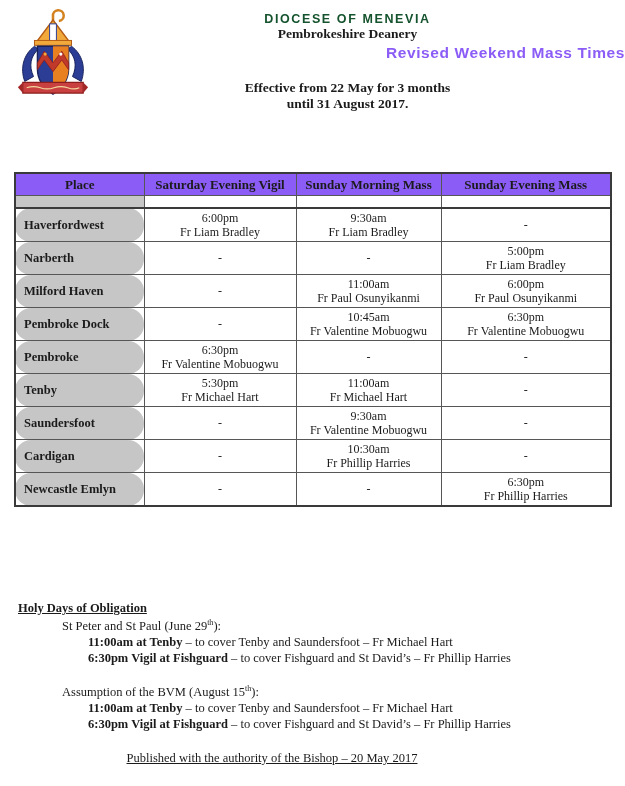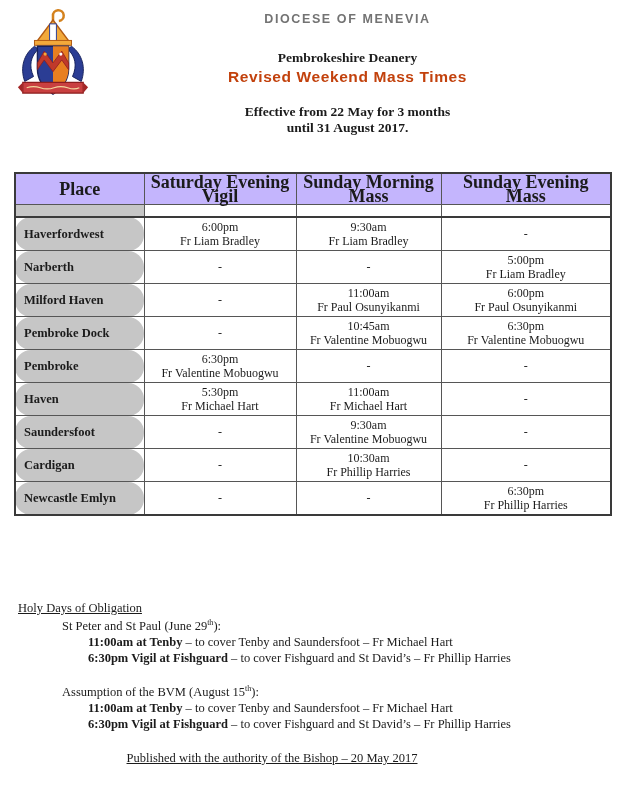--- a/index.html
+++ b/index.html
@@ -5,49 +5,49 @@
   html,body{margin:0;padding:0;}
   body{
     width:625px;height:786px;position:relative;background:#ffffff;
     font-family:"Liberation Serif", serif;color:#1b1b1b;overflow:hidden;
   }
   
   .crest{position:absolute;left:14px;top:6px;width:78px;height:104px;}
   .header-text{position:absolute;left:70px;top:12px;width:555px;text-align:center;}
   .org-title{
     font-family:"Liberation Sans", sans-serif;font-weight:bold;font-size:12.5px;
-    letter-spacing:1.6px;color:#737373;
-  }
-  .deanery{font-weight:bold;font-size:13.5px;margin-top:24px;}
+    letter-spacing:1.6px;color:#14532d;
+  }
+  .deanery{font-weight:bold;font-size:13.5px;}
   .doc-title{
     font-family:"Liberation Sans", sans-serif;font-weight:bold;font-size:15.5px;
-    letter-spacing:.6px;margin-top:2px;color:#c2410c;
+    letter-spacing:.6px;margin-top:2px;color:#8b5cf6;text-align:right;
   }
   .effective{font-weight:bold;font-size:13.5px;margin-top:18px;line-height:16px;}
   
   table.mass-table{
     position:absolute;top:172px;left:14px;width:596px;
     border-collapse:collapse;table-layout:fixed;
     border:2px solid #3a3a3a;
   }
   .mass-table th,.mass-table td{
     border:1px solid #565656;text-align:center;vertical-align:middle;
     font-size:12px;line-height:14px;padding:1px 2px;
   }
   .mass-table thead th{
-    background:#c4b5fd;font-weight:bold;height:19px;font-size:18px;
+    background:#8b5cf6;font-weight:bold;height:19px;font-size:13px;
   }
   .mass-table td.place-cell{
     background:#c6c6c6;text-align:left;padding-left:8px;font-weight:bold;font-size:12.5px;
   }
   .mass-table tr.spacer-row td{height:11px;border-bottom:2px solid #3a3a3a;padding:0;}
   .mass-table tbody tr.data-row td{height:30px;border-radius:16px;}
   
   .holy-days{position:absolute;left:18px;top:600px;width:600px;font-size:12.5px;line-height:16px;}
-  .holy-days-heading{text-decoration:underline;}
+  .holy-days-heading{text-decoration:underline;font-weight:bold;}
   .event-title{margin-left:44px;margin-top:2px;}
   .event-line{margin-left:70px;}
   .event-line b{font-weight:bold;}
   .event-gap{height:16px;}
   sup{font-size:8px;vertical-align:super;line-height:0;}
   
   .footer{
     position:absolute;top:751px;left:0;width:544px;text-align:center;
     font-size:12.5px;
   }
@@ -175,21 +175,21 @@
           <div>Fr Valentine Mobuogwu</div>
         </td>
         <td>
           <div>-</div>
         </td>
         <td>
           <div>-</div>
         </td>
       </tr>
       <tr class="data-row">
-        <td class="place-cell">Haven</td>
+        <td class="place-cell">Tenby</td>
         <td>
           <div>5:30pm</div>
           <div>Fr Michael Hart</div>
         </td>
         <td>
           <div>11:00am</div>
           <div>Fr Michael Hart</div>
         </td>
         <td>
           <div>-</div>

